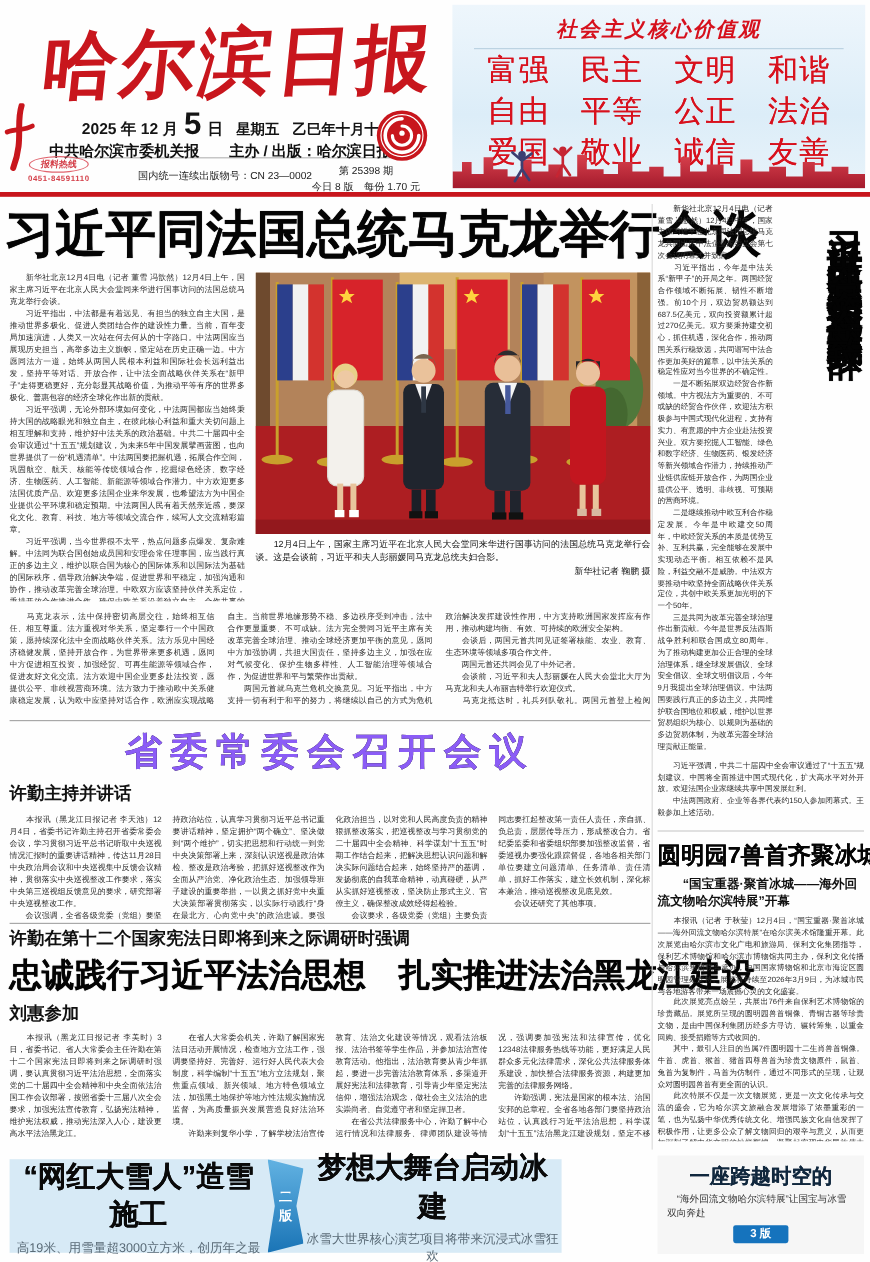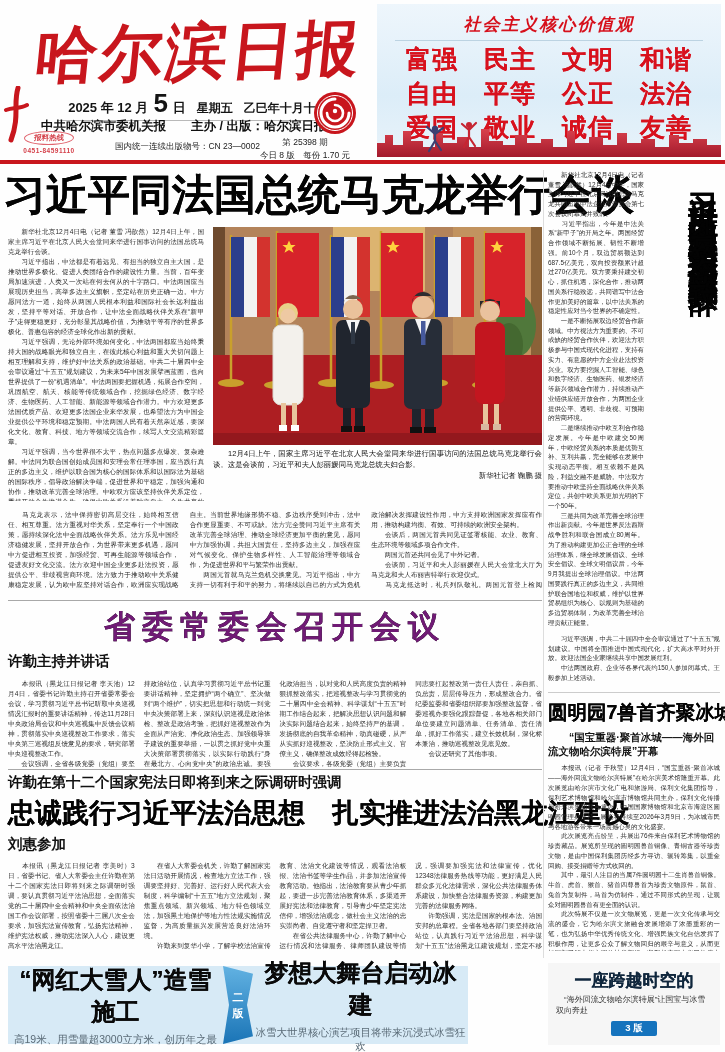--- a/index.html
+++ b/index.html
@@ -6,61 +6,61 @@
   .page{position:relative;width:725px;height:1052px;background:#fefefe;overflow:hidden;
         font-family:"Liberation Sans","DejaVu Sans",sans-serif;color:#1a1a1a;}
   
   .masthead{position:absolute;left:0;top:0;width:375px;height:162px;}
   .mast-title{position:absolute;left:36px;top:10px;font-family:"Liberation Serif",serif;
       font-size:62px;font-weight:bold;color:#c8161d;letter-spacing:3px;
       transform:skewX(-7deg) rotate(-1.2deg);white-space:nowrap;}
   .brush{position:absolute;left:3px;top:86px;}
   .date-row{position:absolute;left:58px;top:90px;width:280px;display:flex;align-items:baseline;
       justify-content:center;gap:5px;font-weight:bold;color:#141414;
-      border-bottom:1px solid #b9b9b9;padding-bottom:3px;}
+      border-bottom:1px solid #b9b9b9;padding-bottom:14px;}
   .d1{font-size:13px;} .d2{font-size:12px;margin-left:6px;}
   .d-big{font-size:26px;line-height:1;}
   .org-row{position:absolute;left:30px;top:118px;width:320px;text-align:center;
       font-size:12.5px;font-weight:bold;color:#101010;}
   .hotline{position:absolute;left:10px;top:126px;width:78px;text-align:center;}
   .hotline-oval{display:inline-block;border:1px solid #e0636d;border-radius:50%;
       padding:1px 9px;font-size:7.5px;color:#d4404a;font-weight:bold;transform:skewX(-8deg);}
   .hotline-num{font-size:6.5px;color:#d4404a;margin-top:2px;letter-spacing:.5px;font-weight:bold;}
   .issn{position:absolute;left:95px;top:141px;width:185px;text-align:center;font-size:8.5px;color:#222;}
   .issue-box{position:absolute;left:255px;top:136px;width:100px;text-align:center;font-size:8.5px;
       color:#222;line-height:1.5;}
   .phoenix{position:absolute;left:312px;top:90px;}
   .red-rule{position:absolute;left:0;top:160px;width:725px;height:4px;background:#c8161d;}
   
   .banner{position:absolute;left:377px;top:4px;width:344px;height:153px;overflow:hidden;
       background:linear-gradient(180deg,#eef6fc 0%,#dcedf8 60%,#e8f3fa 100%);}
   .banner-title{margin-top:9px;text-align:center;font-family:"Liberation Serif",serif;
       font-style:italic;font-weight:bold;font-size:17px;color:#d6101c;letter-spacing:2px;}
   .banner-hr{height:1px;background:#bcd3e2;margin:4px 18px 2px;}
-  .banner-row{text-align:center;font-size:25px;font-weight:700;color:#d8111d;line-height:1.35;
+  .banner-row{text-align:center;font-size:25px;font-weight:400;color:#d8111d;line-height:1.35;
       letter-spacing:1px;text-shadow:0 0 .5px #d8111d;}
   .skyline{position:absolute;left:0;bottom:0;width:344px;height:40px;}
   
   .lead-headline{position:absolute;left:4px;top:171px;width:540px;text-align:center;
       font-size:42px;font-weight:900;color:#040404;letter-spacing:0;line-height:1.15;
       text-shadow:0 0 .6px #000;white-space:nowrap;}
   .bodytext{font-size:6.6px;line-height:1.52;color:#2b2b2b;text-align:justify;
       white-space:pre-wrap;overflow:hidden;}
   
   .lead-wrap{position:absolute;left:8px;top:227px;width:534px;}
   .lead-row{display:flex;gap:9px;}
   .lead-col1{width:196px;height:274px;}
   .photo-wrap{width:329px;}
   .caption{margin-top:3px;font-size:7.4px;line-height:1.5;color:#141414;text-align:justify;}
   .caption-credit{text-align:right;font-size:7.4px;color:#141414;margin-top:1px;}
   .lead-more{margin-top:9px;height:88px;column-count:3;column-gap:11px;column-fill:auto;}
   .hdiv{position:absolute;left:8px;width:534px;border-top:1px solid #a8a8a8;}
   
   .committee{position:absolute;left:8px;top:606px;width:534px;}
-  .committee-h{text-align:center;font-size:31px;font-weight:900;letter-spacing:7px;color:#701a75;
+  .committee-h{text-align:center;font-size:31px;font-weight:900;letter-spacing:7px;color:#8b5cf6;
       text-shadow:0 0 .5px #000;}
   .sub-kai{text-align:left;font-family:"Liberation Serif",serif;font-weight:bold;
       font-size:14.5px;color:#111;margin-top:4px;}
   .cols4{margin-top:8px;height:96px;column-count:4;column-gap:9px;column-fill:auto;}
   
   .law{position:absolute;left:8px;top:773px;width:534px;}
   .law-shoulder{font-family:"Liberation Serif",serif;font-weight:bold;font-size:14.5px;color:#111;}
   .law-h{margin-top:3px;text-align:center;font-size:27px;font-weight:900;color:#040404;
       letter-spacing:0;white-space:nowrap;text-shadow:0 0 .6px #000;}
   .law-body{margin-top:7px;height:100px;column-count:4;column-gap:9px;column-fill:auto;}

